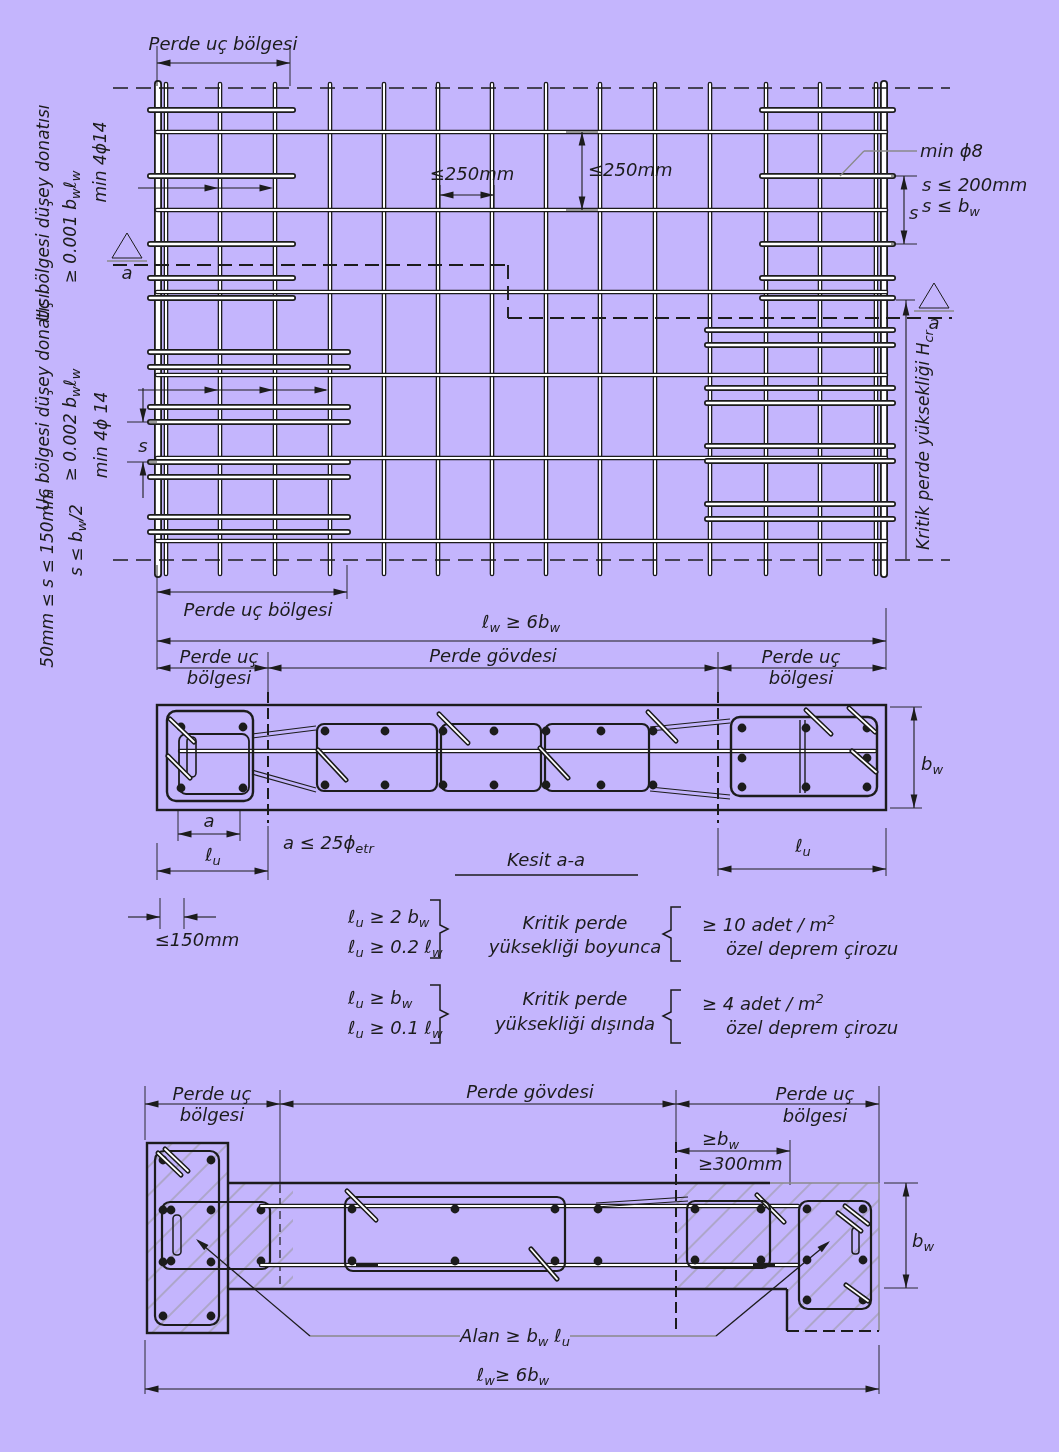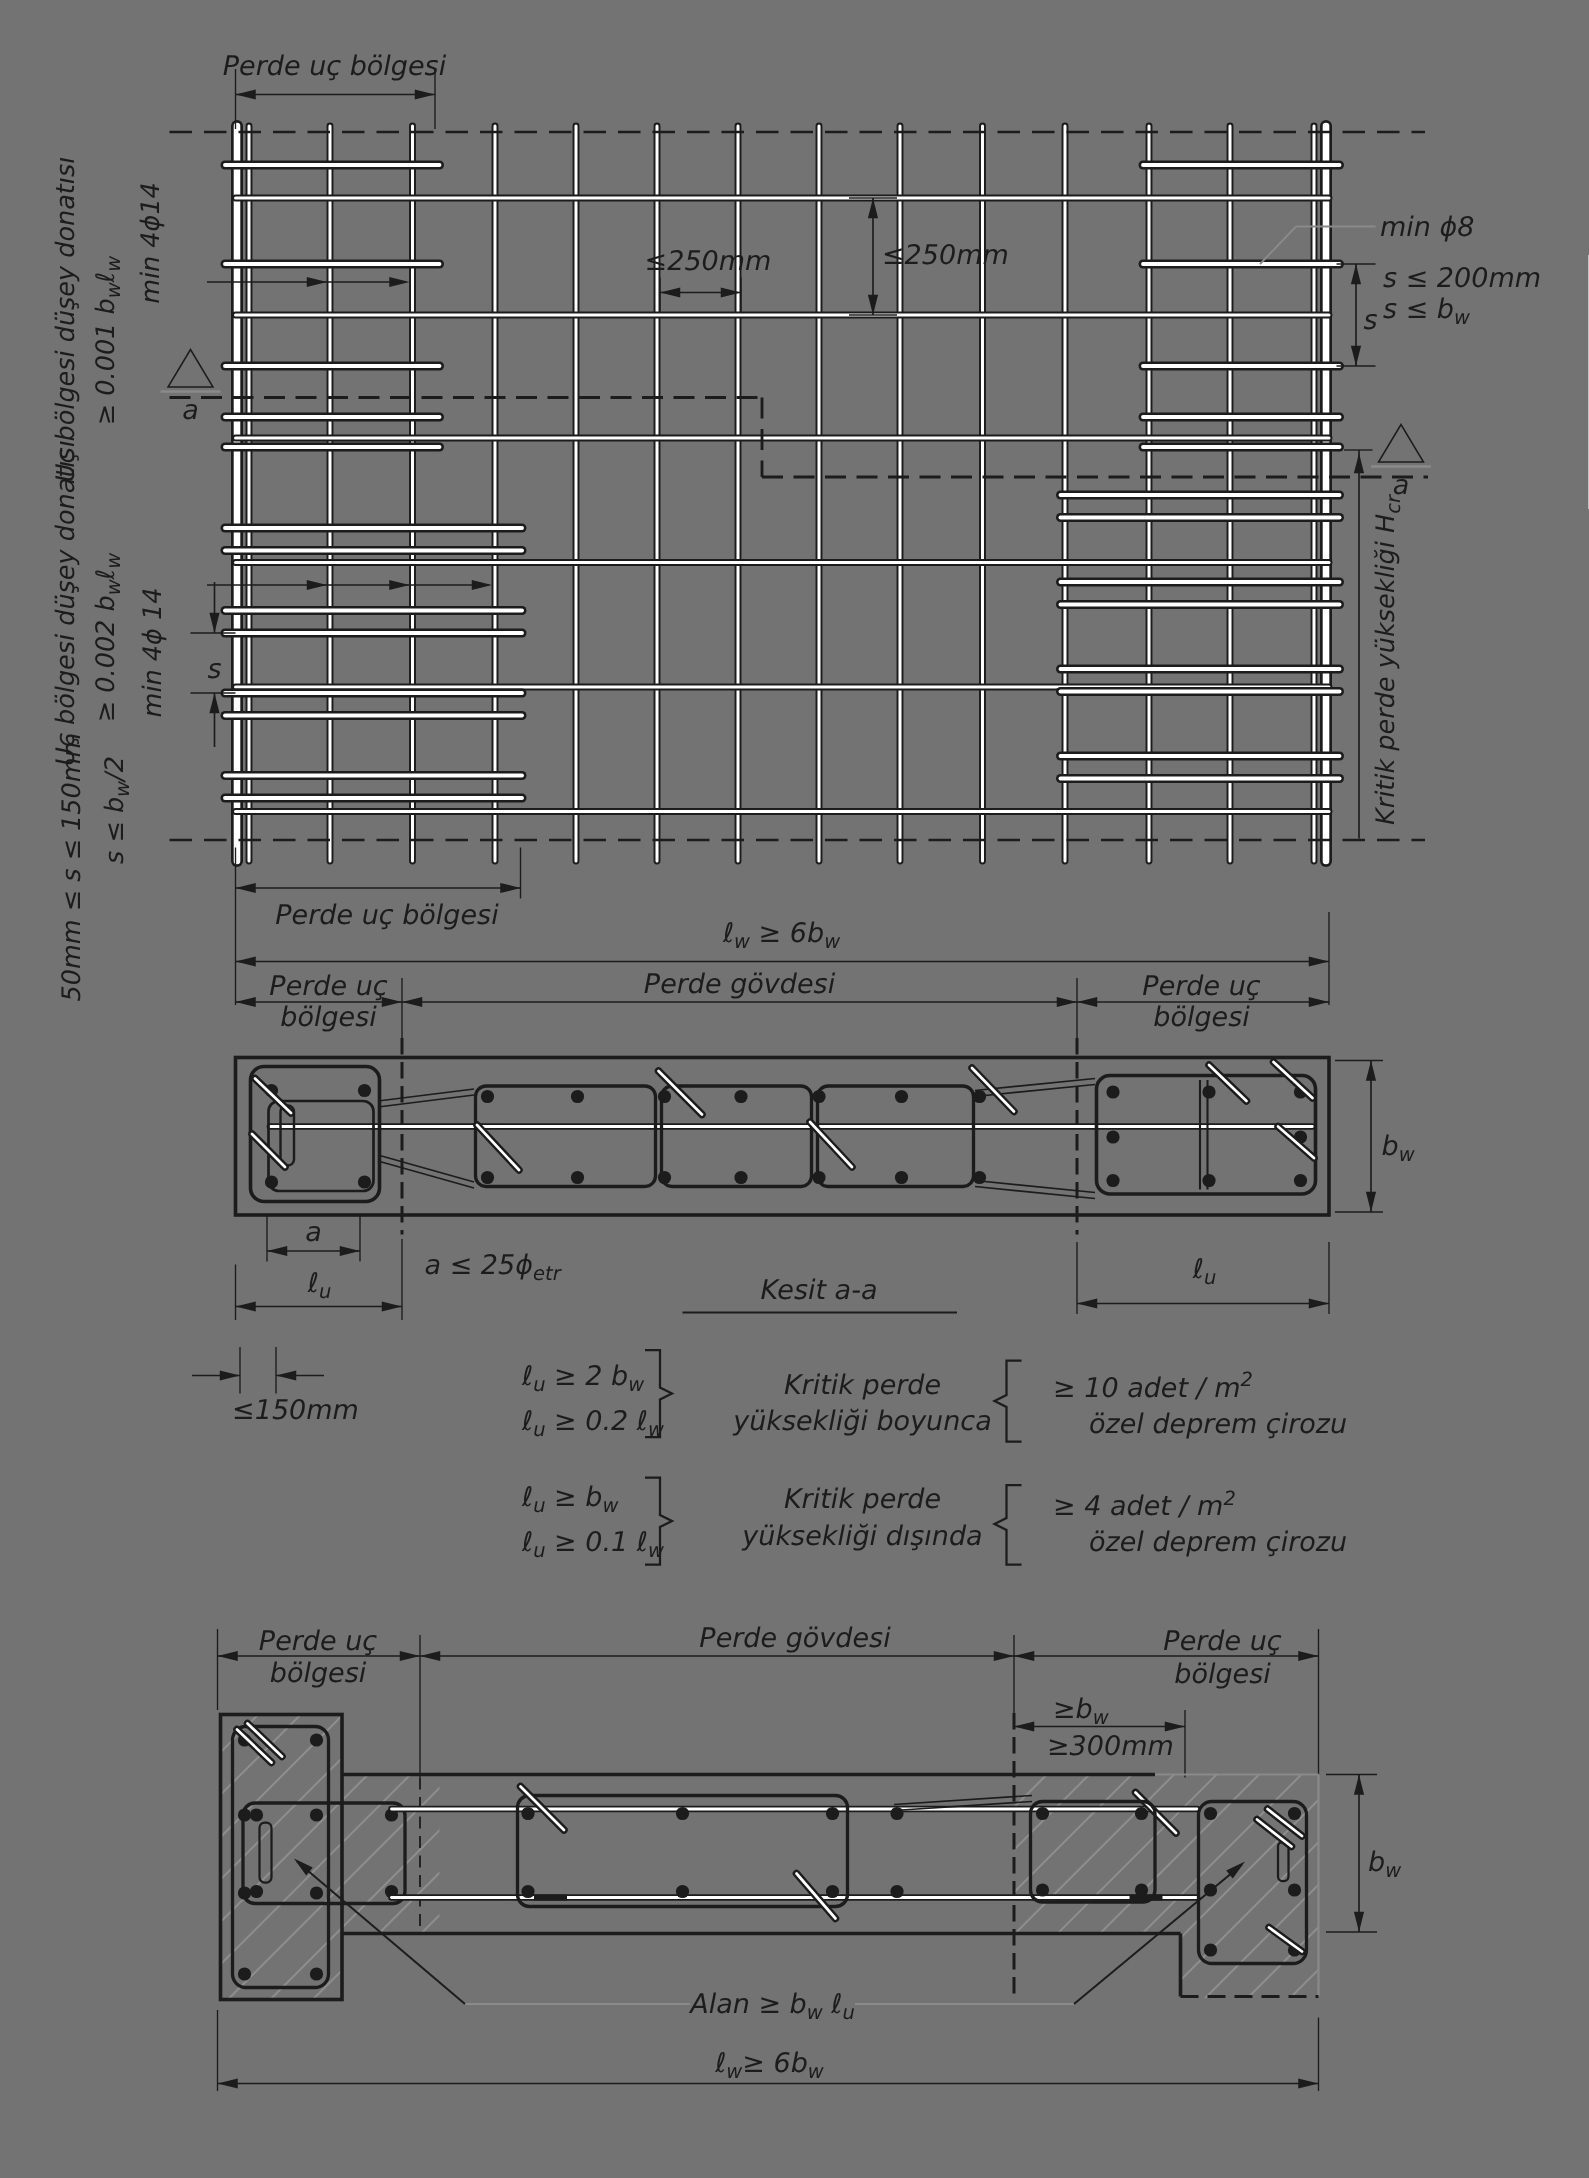--- a/index.html
+++ b/index.html
@@ -1,16 +1,16 @@
 <!DOCTYPE html>
 <html><head>
 <meta charset="utf-8">
 <style>
   html,body{margin:0;padding:0;background:#fff;}
-  .stage{position:relative;width:1059px;height:1452px;background:#737373;}
+  .stage{position:relative;width:1059px;height:1452px;background:#c4b5fd;}
   svg{display:block;}
   .t{font-family:"DejaVu Sans","Liberation Sans",sans-serif;font-style:italic;
      font-size:18px;fill:#1c1c1c;}
   .sm{font-size:17px;}
 </style>
 </head>
 <body>
 
 <div class="stage">
 <svg id="svg" width="1059" height="1452" viewBox="0 0 1059 1452">

